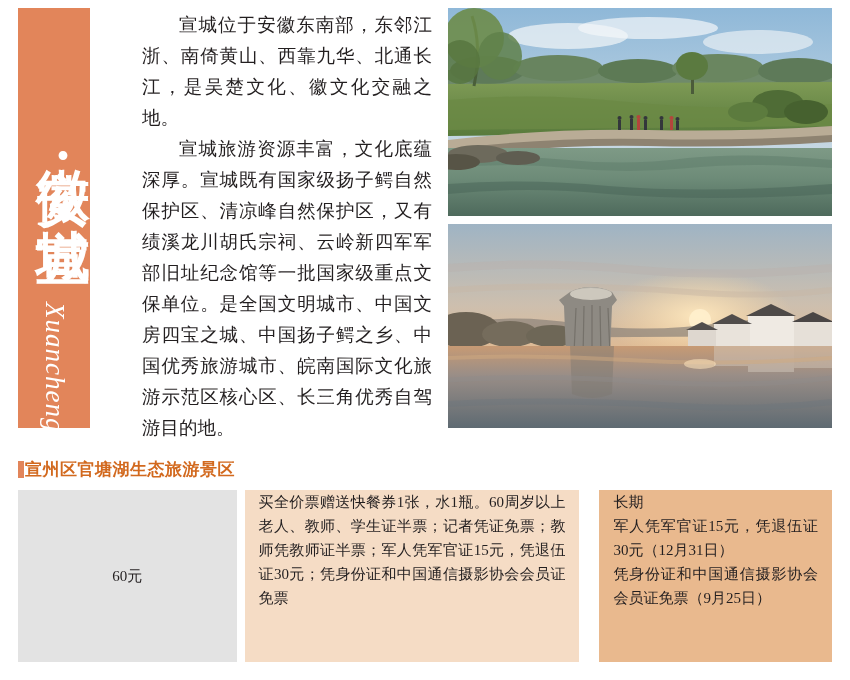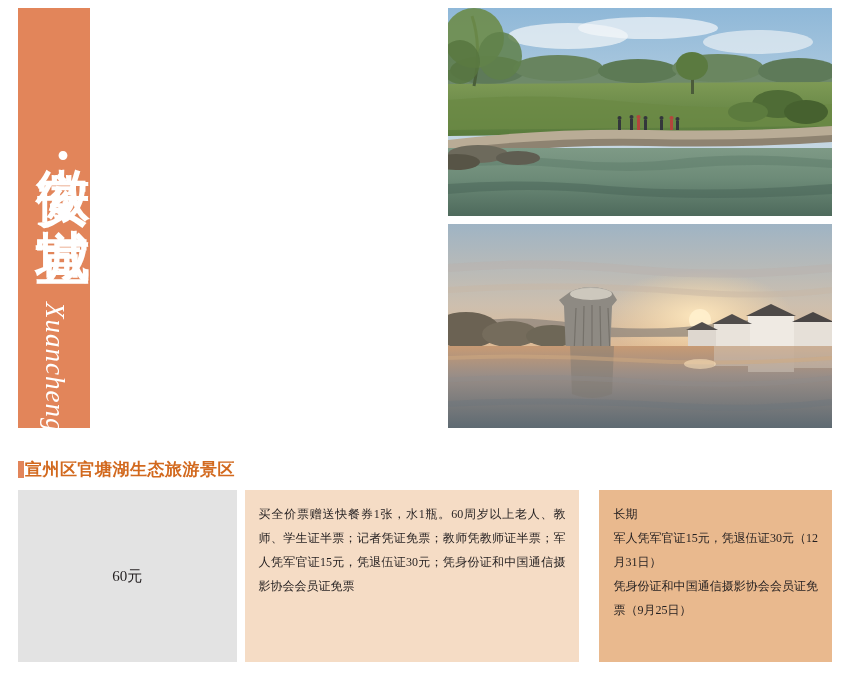--- a/index.html
+++ b/index.html
@@ -131,23 +131,23 @@
     position: absolute;
     left: 18px;
     top: 490px;
     width: 814px;
     height: 172px;
     display: flex;
     gap: 8px;
   }
   .cell {
     box-sizing: border-box;
-    padding: 12px 14px;
-    font-family: "Liberation Serif", serif;
-    font-size: 12px;
+    padding: 0 14px;
+    font-family: "Liberation Serif", serif;
+    font-size: 15px;
     line-height: 24px;
     color: #231f20;
     text-align: justify;
     text-justify: inter-ideograph;
     overflow: hidden;
   }
   .cell-price {
     width: 222px;
     background: #e3e3e3;
     display: flex;
@@ -169,20 +169,22 @@
 <body>
 
 <div class="top-section">
 
   <div class="title-banner">
     <div class="title-cn">安徽·宣城</div>
     <div class="title-en">Xuancheng</div>
   </div>
 
   <div class="intro-text">
+    <p>宣城位于安徽东南部，东邻江浙、南倚黄山、西靠九华、北通长江，是吴楚文化、徽文化交融之地。</p>
+    <p>宣城旅游资源丰富，文化底蕴深厚。宣城既有国家级扬子鳄自然保护区、清凉峰自然保护区，又有绩溪龙川胡氏宗祠、云岭新四军军部旧址纪念馆等一批国家级重点文保单位。是全国文明城市、中国文房四宝之城、中国扬子鳄之乡、中国优秀旅游城市、皖南国际文化旅游示范区核心区、长三角优秀自驾游目的地。</p>
   </div>
 
   <div class="photo photo-top">
     <svg width="384" height="208" viewBox="0 0 384 208" xmlns="http://www.w3.org/2000/svg">
       <defs>
         <linearGradient id="sky1" x1="0" y1="0" x2="0" y2="1">
           <stop offset="0%" stop-color="#8fb8d8"></stop>
           <stop offset="55%" stop-color="#bcd2e2"></stop>
           <stop offset="100%" stop-color="#dfe6e4"></stop>
         </linearGradient>

